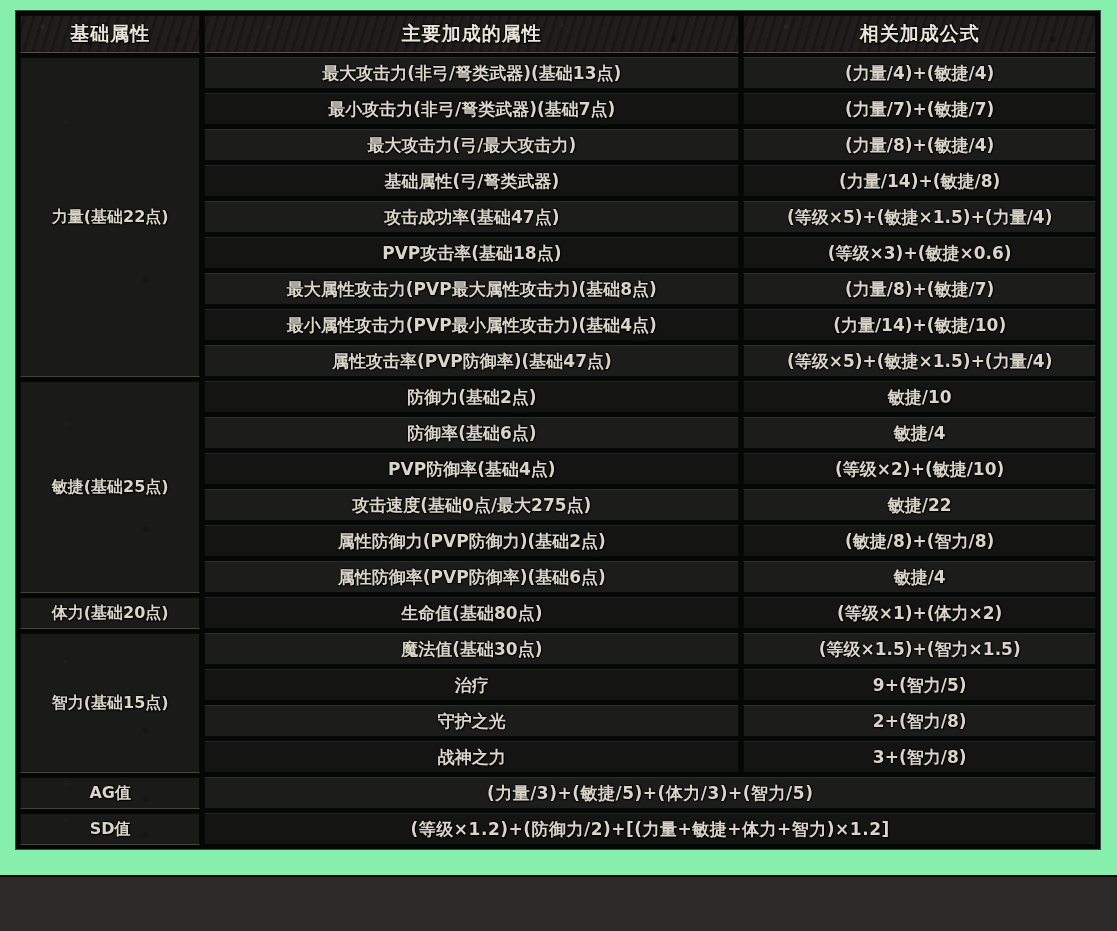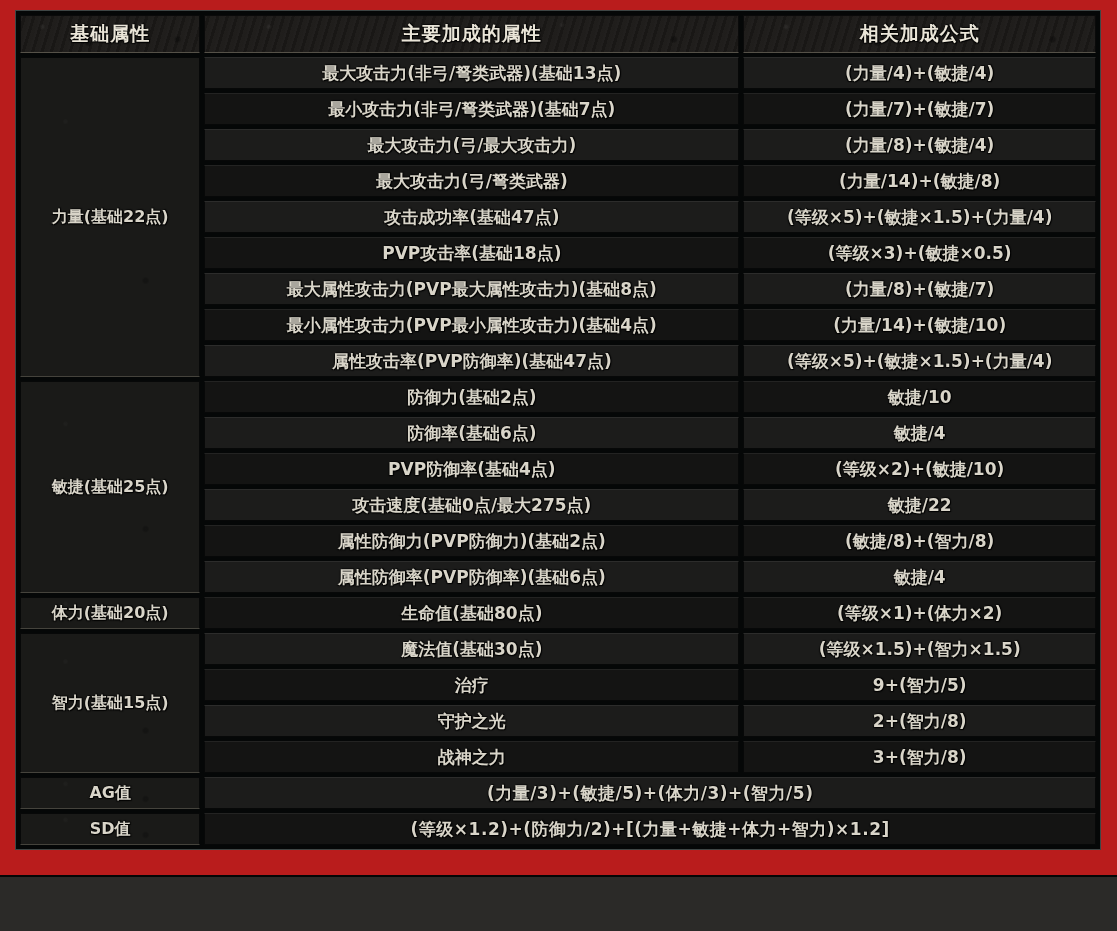--- a/index.html
+++ b/index.html
@@ -4,21 +4,21 @@
 <style>
   * { box-sizing: border-box; }
   html, body {
     margin: 0; padding: 0;
     width: 1117px; height: 931px;
     background: #2b2a28;
     font-family: "DejaVu Sans", sans-serif;
   }
   .content {
     width: 1117px; height: 877px;
-    background: #b91c1c;
+    background: #86efac;
     padding: 10px 0 0 15px;
     border-bottom: 2px solid #050606;
   }
   table.stat-table {
     border-collapse: separate;
     border-spacing: 4px;
     background: #050707;
     border: 1px solid #3f4645;
     width: 1086px;
     table-layout: fixed;
@@ -91,30 +91,30 @@
       </tr>
       <tr>
         <td class="cell">最小攻击力(非弓/弩类武器)(基础7点)</td>
         <td class="cell">(力量/7)+(敏捷/7)</td>
       </tr>
       <tr>
         <td class="cell">最大攻击力(弓/最大攻击力)</td>
         <td class="cell">(力量/8)+(敏捷/4)</td>
       </tr>
       <tr>
-        <td class="cell">最大攻击力(弓/弩类武器)</td>
+        <td class="cell">基础属性(弓/弩类武器)</td>
         <td class="cell">(力量/14)+(敏捷/8)</td>
       </tr>
       <tr>
         <td class="cell">攻击成功率(基础47点)</td>
         <td class="cell">(等级×5)+(敏捷×1.5)+(力量/4)</td>
       </tr>
       <tr>
         <td class="cell">PVP攻击率(基础18点)</td>
-        <td class="cell">(等级×3)+(敏捷×0.5)</td>
+        <td class="cell">(等级×3)+(敏捷×0.6)</td>
       </tr>
       <tr>
         <td class="cell">最大属性攻击力(PVP最大属性攻击力)(基础8点)</td>
         <td class="cell">(力量/8)+(敏捷/7)</td>
       </tr>
       <tr>
         <td class="cell">最小属性攻击力(PVP最小属性攻击力)(基础4点)</td>
         <td class="cell">(力量/14)+(敏捷/10)</td>
       </tr>
       <tr>

